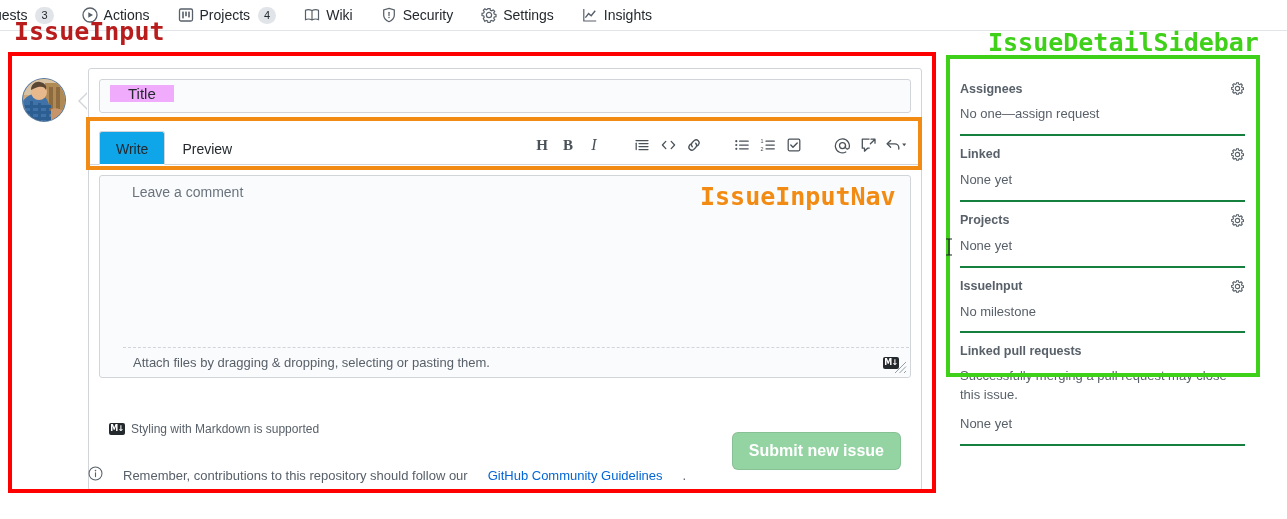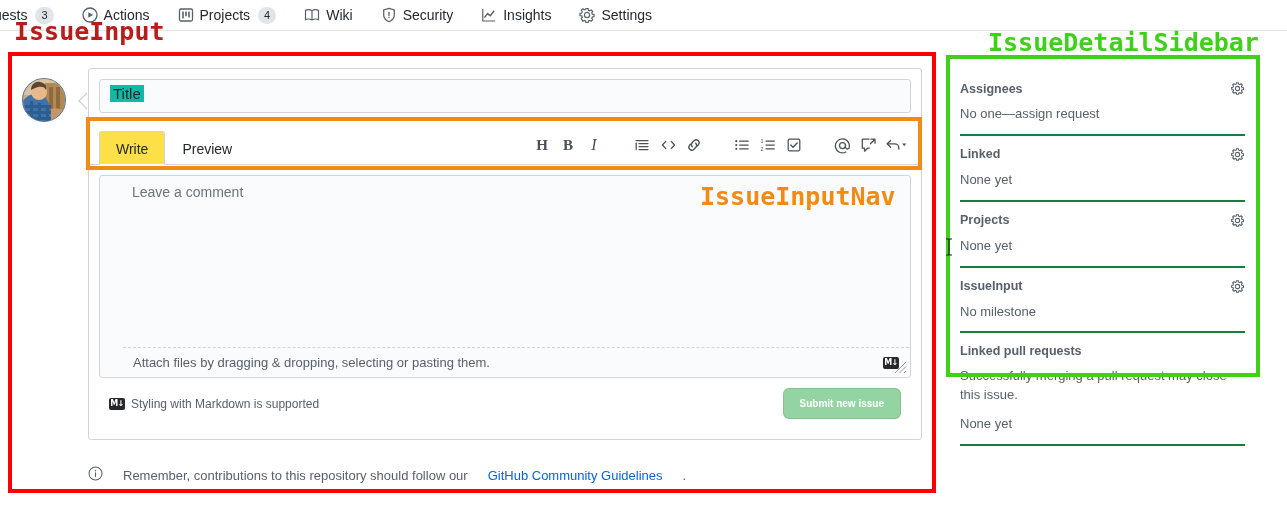--- a/index.html
+++ b/index.html
@@ -95,23 +95,23 @@
     width:100%; height:34px;
     border:1px solid #d1d5da; border-radius:3px;
     background:#fafbfc;
     padding:5px 10px;
     font-family:"Liberation Sans", sans-serif;
     font-size:15px; color:#24292e;
     outline:none;
   }
   #title-placeholder-text {
     display:inline-block;
-    background:#14b8a6;
+    background:#f0abfc;
     color:#24292e;
-    padding:0 3px;
+    padding:0 18px;
   }
 
   
   #write-preview-bar {
     position:relative;
     display:flex; align-items:flex-end;
     height:40px;
     margin:12px 0 0 0;
     padding:0 10px;
     border-bottom:1px solid #d1d5da;
@@ -121,21 +121,21 @@
     height:34px; line-height:34px;
     padding:0 16px;
     font-size:14px; color:#24292e;
     border:1px solid transparent;
     border-bottom:none;
     border-radius:3px 3px 0 0;
     margin-bottom:-1px;
     cursor:pointer;
   }
   .tab.selected {
-    background:#fde047;
+    background:#0ea5e9;
     border-color:#d1d5da;
     border-bottom:1px solid #fff;
   }
   .tab.unselected { color:#24292e; }
 
   #md-toolbar {
     margin-left:auto;
     display:flex; align-items:center;
     height:34px;
     margin-bottom:2px;
@@ -198,23 +198,24 @@
   #markdown-support {
     display:flex; align-items:center; gap:6px;
     font-size:12px; color:#586069;
   }
   #submit-new-issue {
     background:#94d3a2;
     border:1px solid rgba(27,31,35,.1);
     border-radius:6px;
     color:#ffffff;
     font-family:"Liberation Sans", sans-serif;
-    font-size:10px; font-weight:bold;
+    font-size:16px; font-weight:bold;
     padding:9px 16px;
     cursor:default;
+    margin-top:44px;
   }
 
   #community-note {
     position:absolute; left:66px; top:398px;
     display:flex; align-items:center; gap:20px;
     font-size:13px; color:#586069;
   }
   #community-note a { color:#0366d6; text-decoration:none; }
 
   
@@ -287,35 +288,35 @@
           <path d="M8 5.3v3.2" stroke="currentColor" stroke-width="1.25" stroke-linecap="round"></path>
           <circle cx="8" cy="10.6" r=".75" fill="currentColor"></circle>
         </svg>
     </span>
     <span>Security</span>
   </div>
 
   <div class="nav-item">
     <span class="ico">
       <svg width="16" height="16" viewBox="0 0 16 16">
-          <path d="M1.8 2v12h12.4" fill="none" stroke="currentColor" stroke-width="1.2"></path>
-          <path d="M3.4 10.6 6.6 6.6l2.6 2.1 4-5" fill="none" stroke="currentColor" stroke-width="1.4"></path>
-        </svg>
-    </span>
-    <span>Insights</span>
+          <path d="M8 5.4a2.6 2.6 0 1 0 0 5.2 2.6 2.6 0 0 0 0-5.2z" fill="none" stroke="currentColor" stroke-width="1.2"></path>
+          <path d="M6.9 1.6h2.2l.3 1.7 1.3.55 1.45-.95 1.55 1.55-.95 1.45.55 1.3 1.7.3v2.2l-1.7.3-.55 1.3.95 1.45-1.55 1.55-1.45-.95-1.3.55-.3 1.7H6.9l-.3-1.7-1.3-.55-1.45.95L2.3 11.6l.95-1.45-.55-1.3-1.7-.3V6.35l1.7-.3.55-1.3L2.3 3.3l1.55-1.55L5.3 2.7l1.3-.55z" fill="none" stroke="currentColor" stroke-width="1.2"></path>
+        </svg>
+    </span>
+    <span>Settings</span>
   </div>
 
   <div class="nav-item">
     <span class="ico">
       <svg width="16" height="16" viewBox="0 0 16 16">
-          <path d="M8 5.4a2.6 2.6 0 1 0 0 5.2 2.6 2.6 0 0 0 0-5.2z" fill="none" stroke="currentColor" stroke-width="1.2"></path>
-          <path d="M6.9 1.6h2.2l.3 1.7 1.3.55 1.45-.95 1.55 1.55-.95 1.45.55 1.3 1.7.3v2.2l-1.7.3-.55 1.3.95 1.45-1.55 1.55-1.45-.95-1.3.55-.3 1.7H6.9l-.3-1.7-1.3-.55-1.45.95L2.3 11.6l.95-1.45-.55-1.3-1.7-.3V6.35l1.7-.3.55-1.3L2.3 3.3l1.55-1.55L5.3 2.7l1.3-.55z" fill="none" stroke="currentColor" stroke-width="1.2"></path>
-        </svg>
-    </span>
-    <span>Settings</span>
+          <path d="M1.8 2v12h12.4" fill="none" stroke="currentColor" stroke-width="1.2"></path>
+          <path d="M3.4 10.6 6.6 6.6l2.6 2.1 4-5" fill="none" stroke="currentColor" stroke-width="1.4"></path>
+        </svg>
+    </span>
+    <span>Insights</span>
   </div>
 </div>
 
 <div id="issue-form-area">
 
   <div id="avatar">
     <svg width="44" height="44" viewBox="0 0 44 44">
       <rect width="44" height="44" fill="#cfa87c"></rect>
       <rect x="0" y="0" width="44" height="16" fill="#d8c4a4"></rect>
       <rect x="22" y="4" width="22" height="30" fill="#b08a55"></rect>

